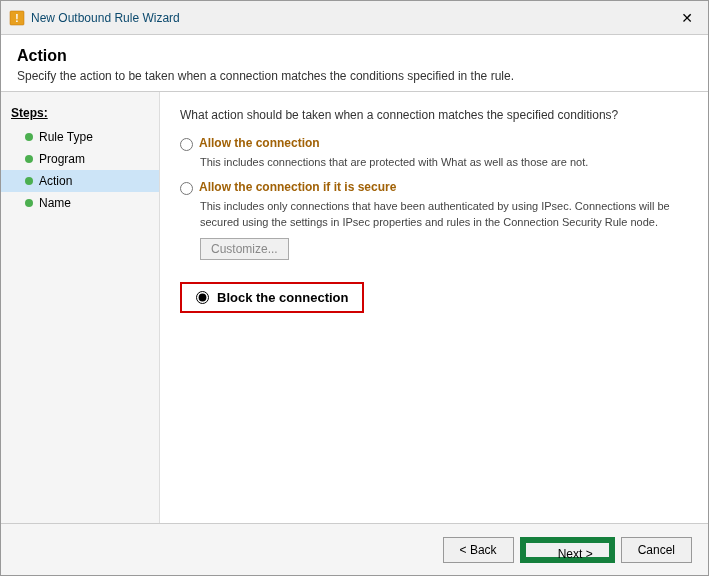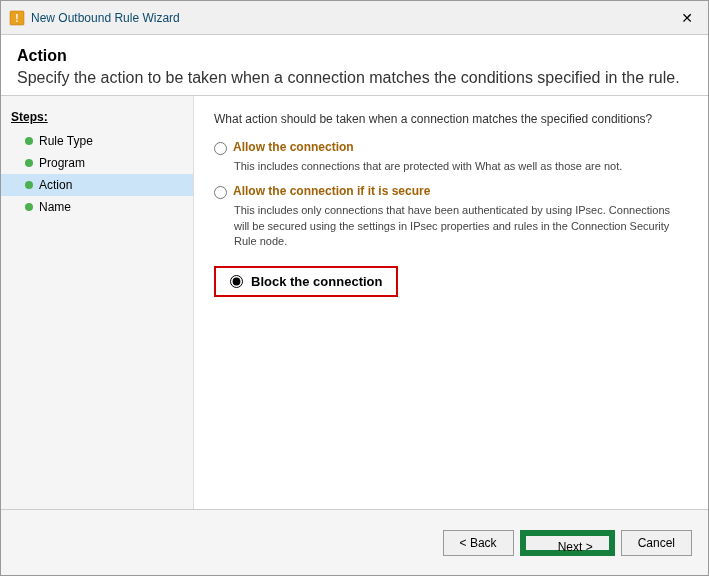--- a/index.html
+++ b/index.html
@@ -63,30 +63,30 @@
       border-bottom: 1px solid #ccc;
       background: #fff;
     }
     .page-header-title {
       font-size: 16px;
       font-weight: bold;
       color: #000;
       margin-bottom: 4px;
     }
     .page-header-desc {
-      font-size: 16px;
+      font-size: 12px;
       color: #333;
     }
     .content-area {
       display: flex;
       flex: 1;
       overflow: hidden;
     }
     .sidebar {
-      width: 193px;
+      width: 159px;
       background: #f5f5f5;
       border-right: 1px solid #ddd;
       padding: 10px 0;
     }
     .sidebar-label {
       font-size: 12px;
       font-weight: bold;
       padding: 4px 10px 6px 10px;
       color: #000;
       text-decoration: underline;
@@ -154,41 +154,40 @@
       background: #f0f0f0;
       border: 1px solid #aaa;
       color: #888;
       cursor: not-allowed;
     }
     .block-option-box {
       border: 2px solid #d00000;
       display: inline-flex;
       align-items: center;
       padding: 6px 14px;
-      margin-top: 6px;
       background: #fff;
     }
     .block-option-box input[type="radio"] {
       margin-right: 8px;
       accent-color: #000;
     }
     .block-option-label {
       font-size: 13px;
       font-weight: bold;
       color: #000;
     }
     .footer {
       border-top: 1px solid #ccc;
       background: #f5f5f5;
       padding: 10px 16px;
       display: flex;
       justify-content: flex-end;
       align-items: center;
       gap: 6px;
-      height: 66px;
+      height: 52px;
     }
     .btn {
       padding: 4px 16px;
       font-size: 12px;
       border: 1px solid #999;
       background: #f0f0f0;
       cursor: pointer;
       min-width: 60px;
       height: 26px;
     }
@@ -252,20 +251,21 @@
         </div>
         <div class="option-desc">This includes connections that are protected with What as well as those are not.</div>
       </div>
 
       <div class="option-group">
         <div class="option-row">
           <input type="radio" name="action" id="radio-allow-secure" style="">
           <label for="radio-allow-secure" class="option-label">Allow the connection if it is secure</label>
         </div>
         <div class="option-desc">This includes only connections that have been authenticated by using IPsec. Connections will be secured using the settings in IPsec properties and rules in the Connection Security Rule node.</div>
+        <button class="customize-btn" disabled="">Customize...</button>
       </div>
 
       <div class="option-group">
         <div class="block-option-box">
           <input type="radio" name="action" id="radio-block" checked="" style="">
           <label for="radio-block" class="block-option-label">Block the connection</label>
         </div>
       </div>
     </div>
   </div>

